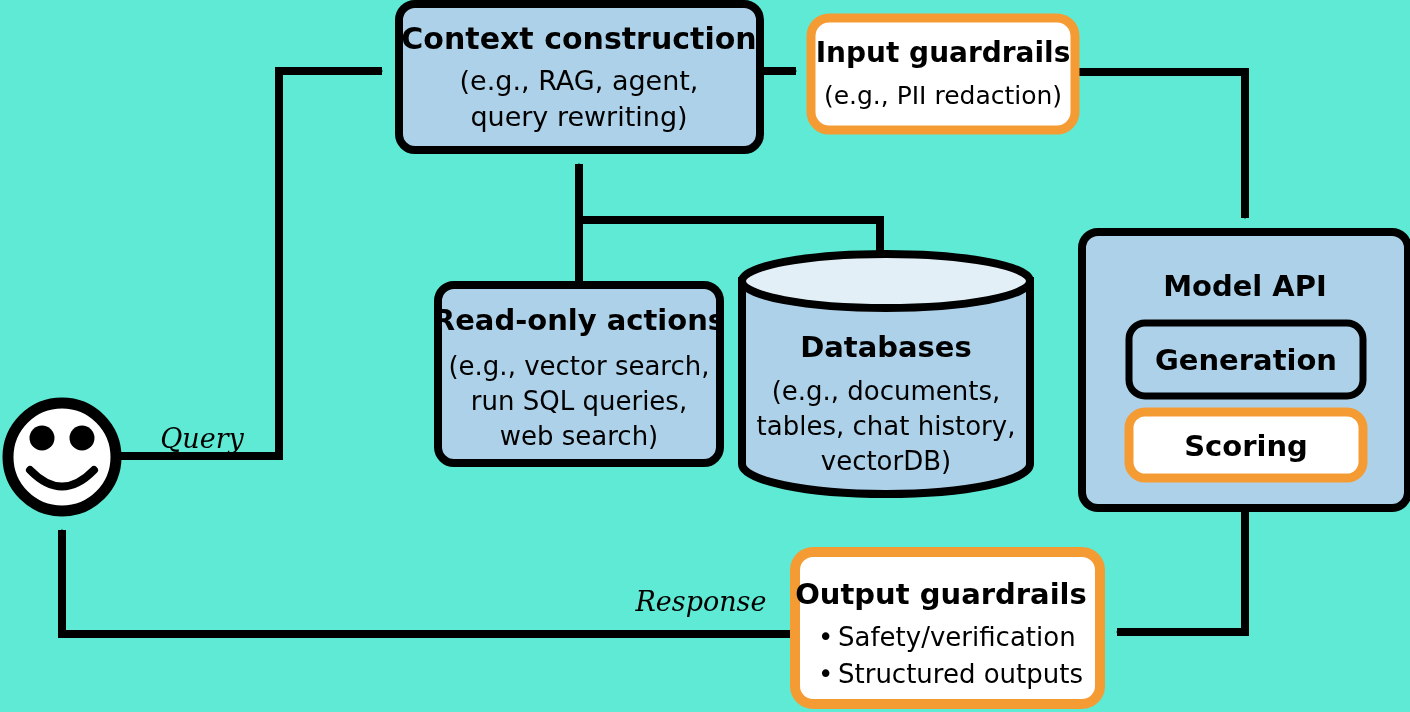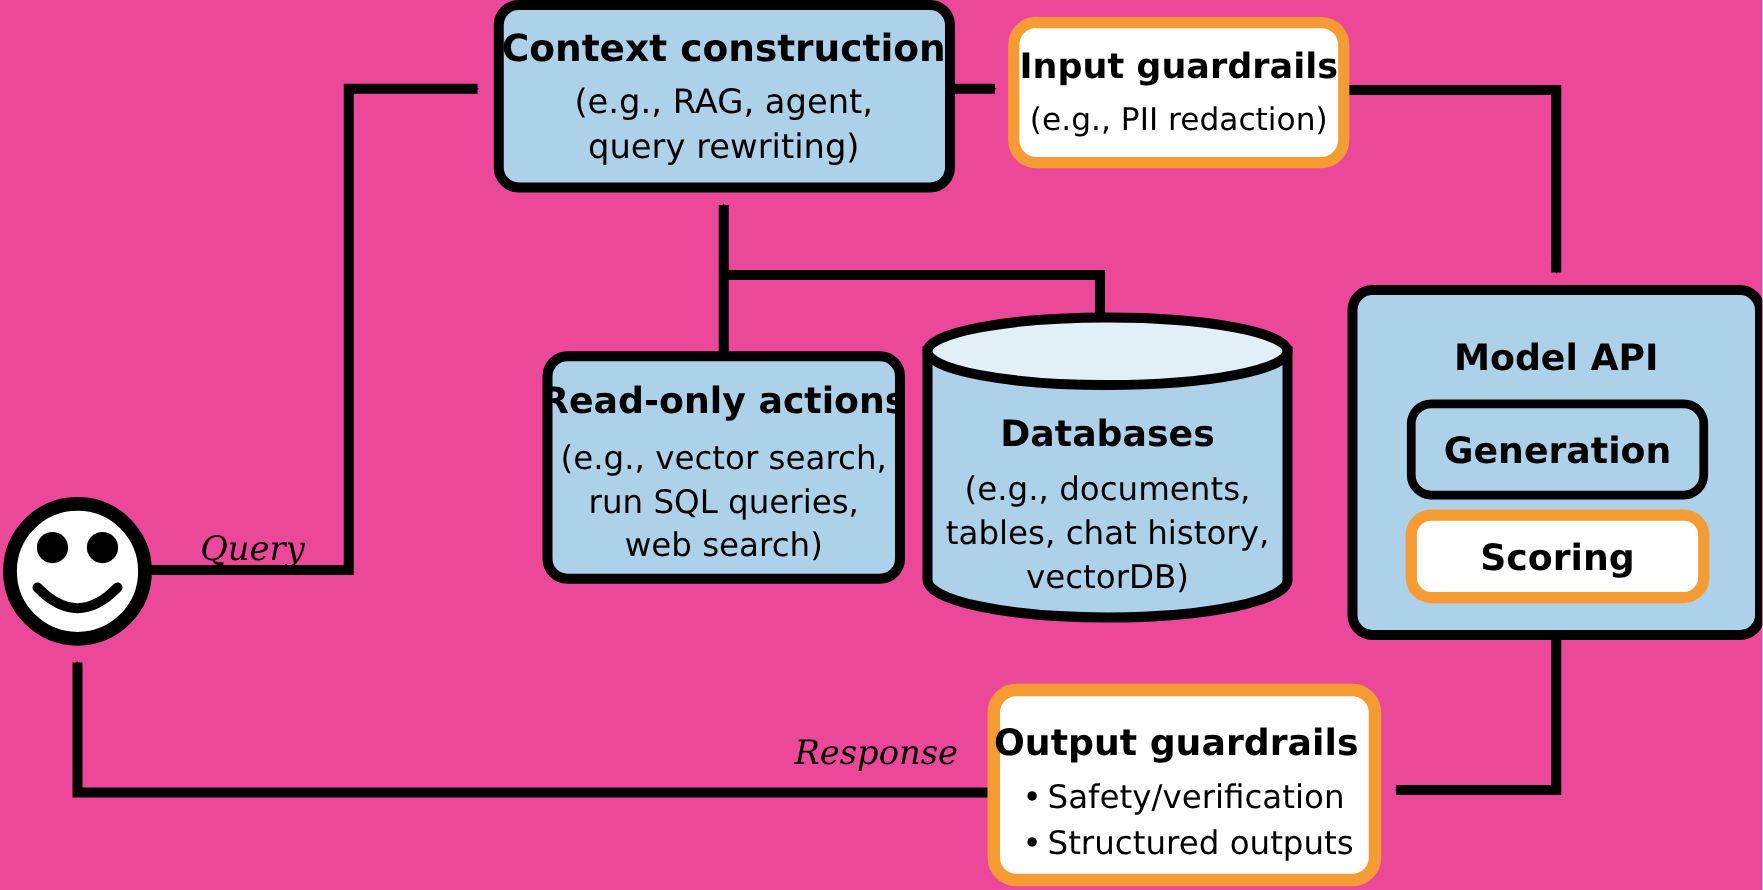--- a/index.html
+++ b/index.html
@@ -10,21 +10,21 @@
   body {
     width: 1410px;
     height: 712px;
     overflow: hidden;
     font-family: "DejaVu Sans", sans-serif;
   }
   #diagram-root {
     position: relative;
     width: 1410px;
     height: 712px;
-    background: #ec4899;
+    background: #5eead4;
   }
   svg.diagram-canvas {
     position: absolute;
     top: 0;
     left: 0;
     width: 1410px;
     height: 712px;
   }
   .node-title {
     font-family: "DejaVu Sans", sans-serif;

